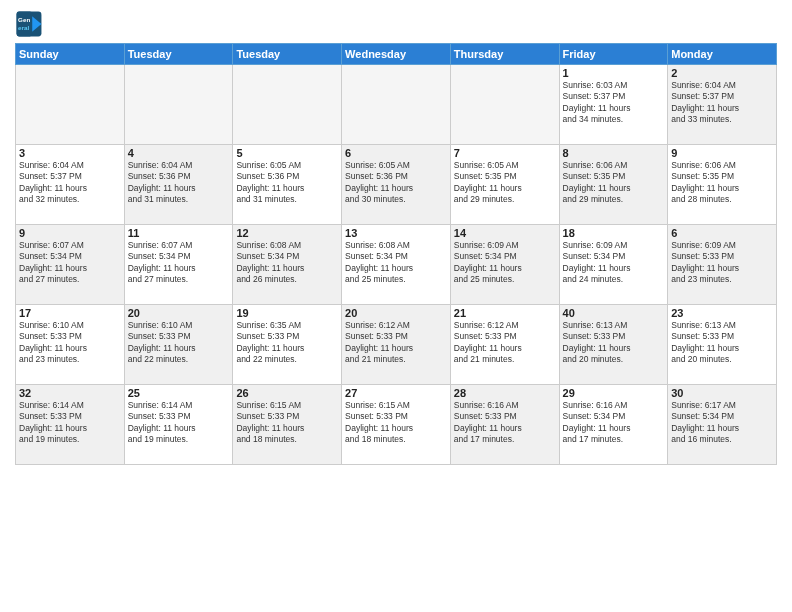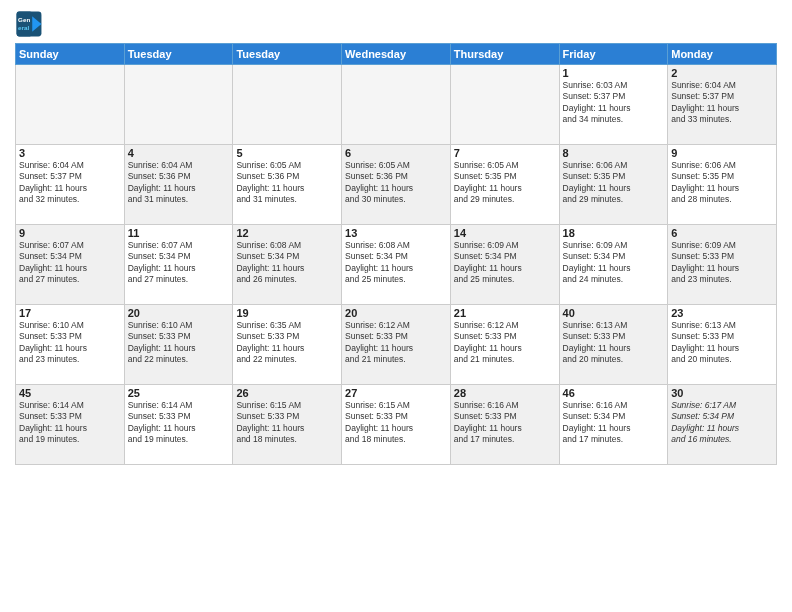--- a/index.html
+++ b/index.html
@@ -297,21 +297,21 @@
           <td>
             <span class="day-num">23</span>
             <div class="day-info" style="white-space: pre-line;">Sunrise: 6:13 AM
 Sunset: 5:33 PM
 Daylight: 11 hours
 and 20 minutes.</div>
           </td>
         </tr>
         <tr>
           <td class="shaded">
-            <span class="day-num">45</span>
+            <span class="day-num">32</span>
             <div class="day-info" style="white-space: pre-line;">Sunrise: 6:14 AM
 Sunset: 5:33 PM
 Daylight: 11 hours
 and 19 minutes.</div>
           </td>
           <td>
             <span class="day-num">25</span>
             <div class="day-info" style="white-space: pre-line;">Sunrise: 6:14 AM
 Sunset: 5:33 PM
 Daylight: 11 hours
@@ -332,29 +332,29 @@
 and 18 minutes.</div>
           </td>
           <td class="shaded">
             <span class="day-num">28</span>
             <div class="day-info" style="white-space: pre-line;">Sunrise: 6:16 AM
 Sunset: 5:33 PM
 Daylight: 11 hours
 and 17 minutes.</div>
           </td>
           <td>
-            <span class="day-num">46</span>
+            <span class="day-num">29</span>
             <div class="day-info" style="white-space: pre-line;">Sunrise: 6:16 AM
 Sunset: 5:34 PM
 Daylight: 11 hours
 and 17 minutes.</div>
           </td>
           <td class="shaded">
             <span class="day-num">30</span>
-            <div class="day-info" style="white-space: pre-line; font-style: italic;">Sunrise: 6:17 AM
+            <div class="day-info" style="white-space: pre-line;">Sunrise: 6:17 AM
 Sunset: 5:34 PM
 Daylight: 11 hours
 and 16 minutes.</div>
           </td>
         </tr>
       </tbody>
   </table>
 </div>
 
 </body></html>

